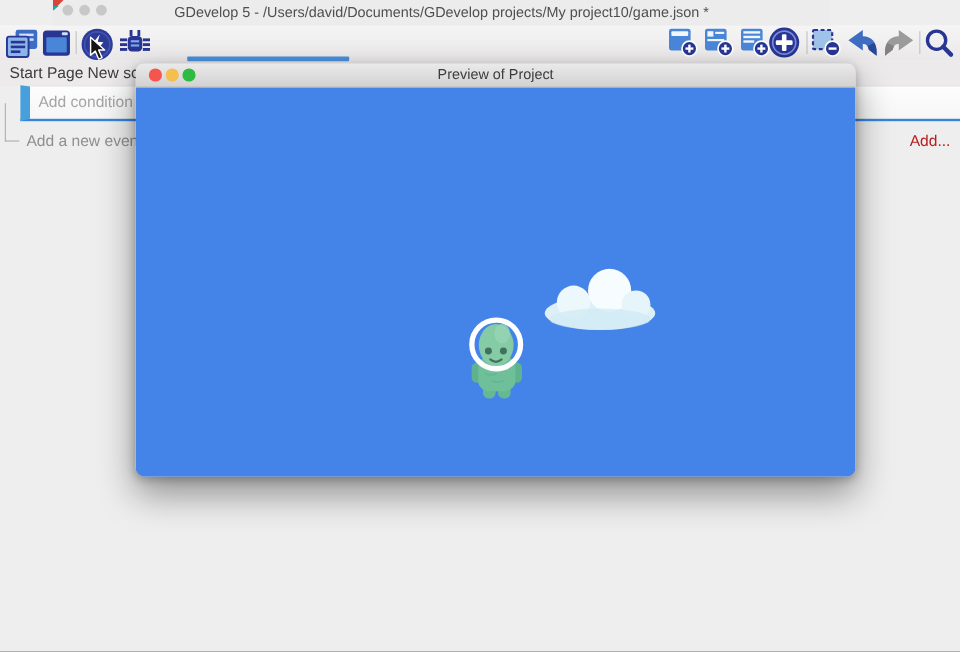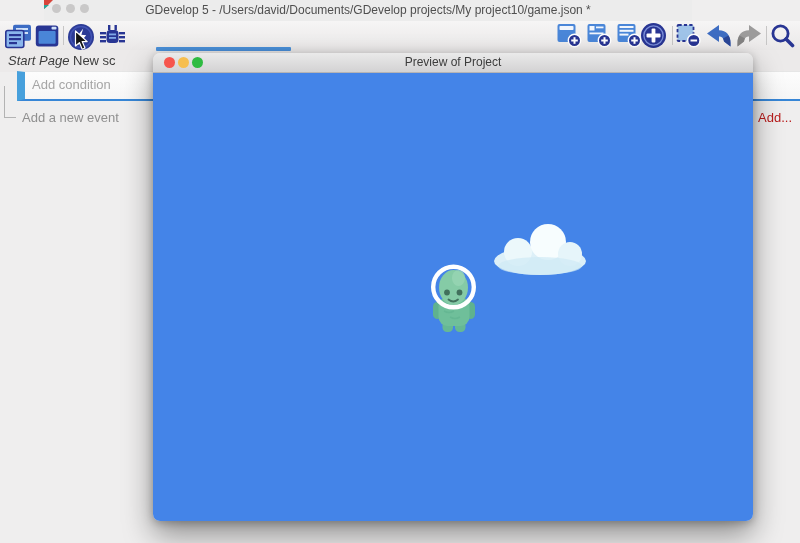--- a/index.html
+++ b/index.html
@@ -30,21 +30,21 @@
     background:linear-gradient(#f6f5f5,#eae8e8);z-index:2;
   }
   .tb-btn{position:absolute;cursor:default;}
   .tb-sep{position:absolute;top:5px;width:1px;height:19px;background:#c6c5c5;}
   
   .tabbar{
     position:absolute;left:0;top:50px;width:800px;height:22px;
     background:#eceaea;z-index:1;
   }
   .tab{position:absolute;top:0;height:22px;line-height:22px;font-size:13px;color:#3d3d3d;white-space:nowrap;}
-  .tab.t0{left:8px;font-style:italic;}
+  .tab.t0{left:8px;}
   .tab.t1{left:73px;}
   .tab-indicator{
     position:absolute;left:156px;top:47px;width:135px;height:4px;
     background:var(--accent-blue,#4a90d9);z-index:3;border-radius:1px;
   }
   
   .events{position:absolute;left:0;top:72px;width:800px;height:471px;background:#efeeee;z-index:1;}
   .event-row{
     position:absolute;left:17px;top:-1px;width:783px;height:30px;box-sizing:border-box;
     background:linear-gradient(#fdfdfd,#f6f6f6);
@@ -54,24 +54,23 @@
   }
   .event-row .cond{
     display:inline-block;padding-left:7px;line-height:26px;font-size:13px;color:#a5a5a5;
   }
   .conn-v{position:absolute;left:4px;top:14px;width:1px;height:32px;background:#b3b3b3;}
   .conn-h{position:absolute;left:4px;top:45px;width:12px;height:1px;background:#b3b3b3;}
   .add-new-event{position:absolute;left:22px;top:38px;font-size:13px;color:#8f8f8f;}
   .add-more{position:absolute;right:8px;top:38px;font-size:13px;color:#b91c1c;}
   
   .preview-window{
-    position:absolute;left:113px;top:53px;width:600px;height:468px;
+    position:absolute;left:113px;top:53px;width:600px;height:344px;
     border-radius:7px;overflow:hidden;z-index:10;
     box-shadow:0 14px 30px rgba(0,0,0,.4), 0 2px 8px rgba(0,0,0,.25);
-    margin-left:40px;
   }
   .pw-titlebar{
     position:relative;height:19px;
     background:linear-gradient(#eaeaea,#d3d2d3);
     border-bottom:1px solid #b5b4b5;
   }
   .pw-dot{position:absolute;top:4px;width:11px;height:11px;border-radius:50%;}
   .pw-dot.red{left:11px;background:var(--traffic-red,#f6554d);}
   .pw-dot.yellow{left:25px;background:var(--traffic-yellow,#f6be4f);}
   .pw-dot.green{left:39px;background:var(--traffic-green,#2ebb41);}

